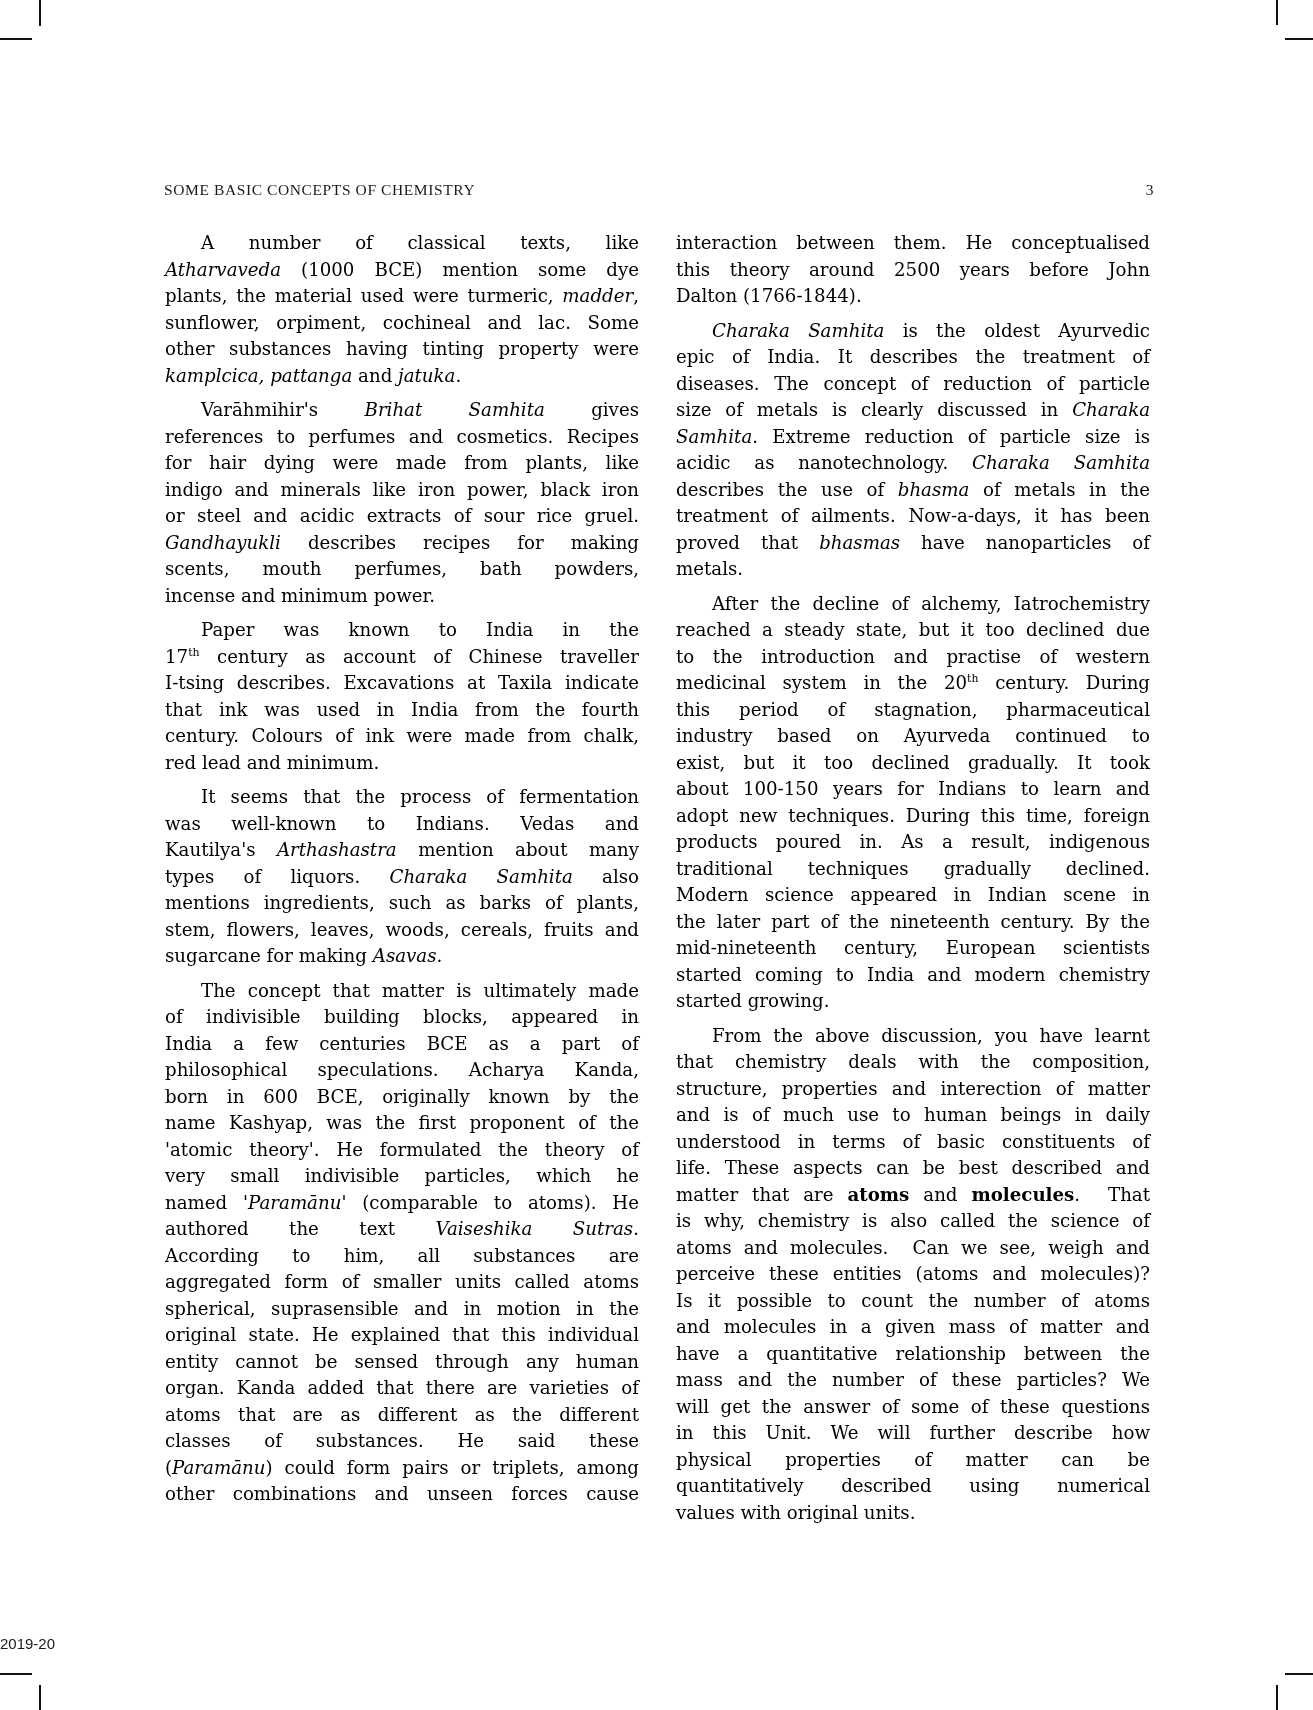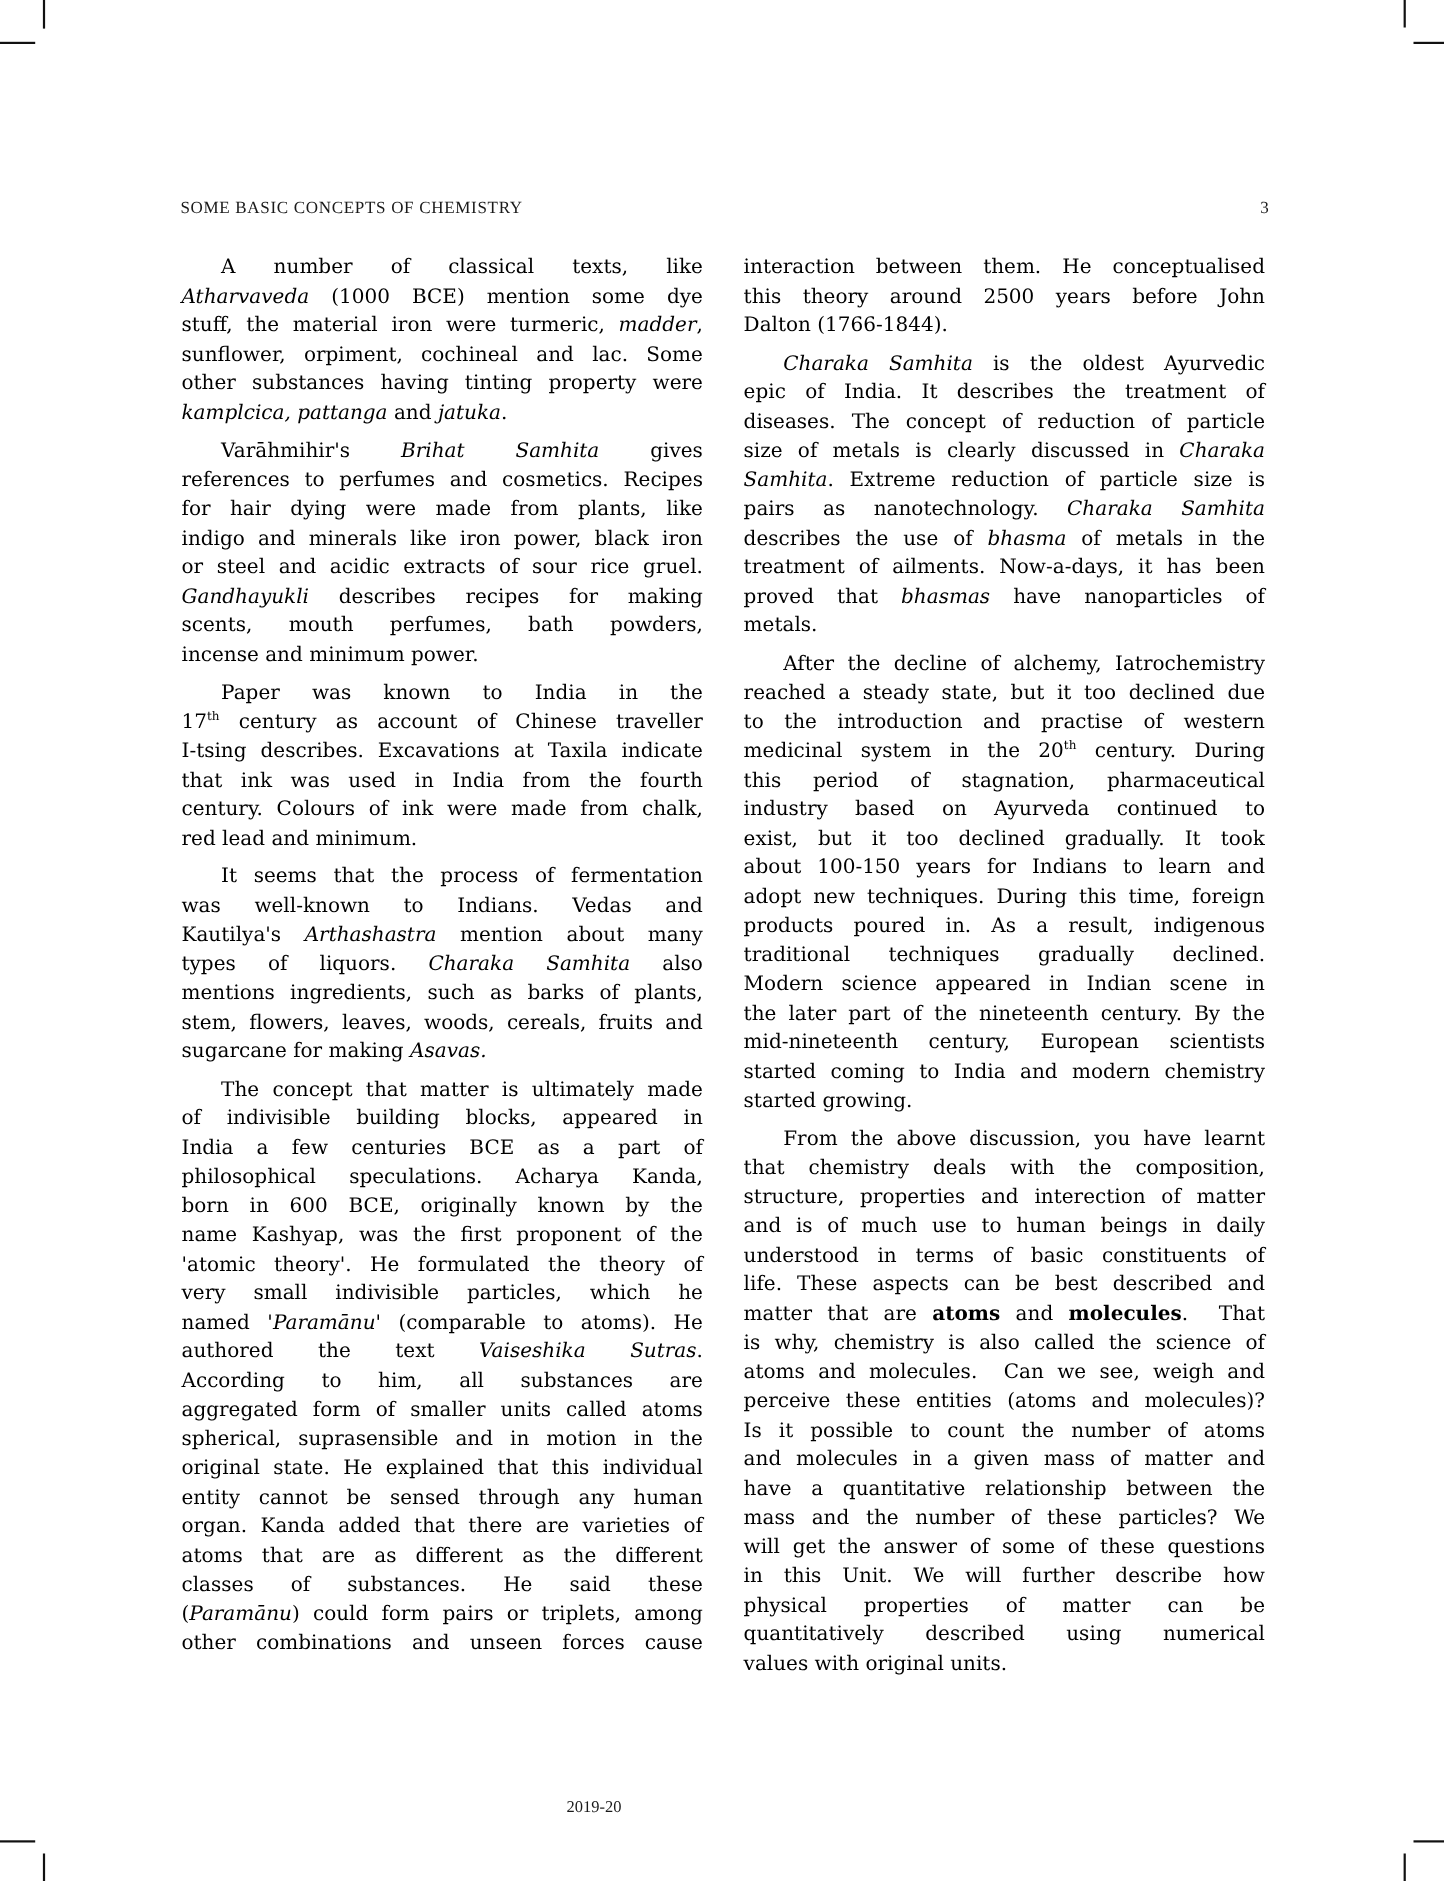--- a/index.html
+++ b/index.html
@@ -25,22 +25,22 @@
     text-align: justify; text-align-last: justify; white-space: nowrap;
     overflow: visible;
   }
   .line.last { text-align-last: left; }
   .line.indent { padding-left: 36px; }
   .line span.seg { white-space: pre; }
   .seg.i { font-style: italic; }
   .seg.b { font-weight: bold; }
   sup { font-size: 60%; line-height: 0; vertical-align: super; }
   .footer {
-    position: absolute; left: 0; width: 1080px; top: 1635px; text-align: center;
-    font-family: Liberation Serif, serif; font-size: 15px; color: #1a1a1a;
+    position: absolute; left: 0; width: 1080px; top: 1635px; text-align: left;
+    font-family: Liberation Sans, sans-serif; font-size: 15px; color: #1a1a1a;
   }
 </style>
 </head>
 <body>
 
 <div class="crop" style="left:39px;top:0;width:2px;height:26px;"></div>
 <div class="crop" style="left:0;top:38px;width:32px;height:2px;"></div>
 <div class="crop" style="left:1276px;top:0;width:2px;height:25px;"></div>
 <div class="crop" style="left:1285px;top:38px;width:28px;height:2px;"></div>
 <div class="crop" style="left:0;top:1673px;width:32px;height:2px;"></div>
@@ -50,21 +50,21 @@
 
 <div class="running-head">
   <span class="title">SOME BASIC CONCEPTS OF CHEMISTRY</span>
   <span class="pageno">3</span>
 </div>
 
 <div class="column col-left" id="col-0">
     <div class="para">
       <span class="line indent"><span class="seg">A number of classical texts, like</span></span>
       <span class="line"><span class="seg i">Atharvaveda</span><span class="seg"> (1000 BCE) mention some dye</span></span>
-      <span class="line"><span class="seg">stuff, the material iron were turmeric, </span><span class="seg i">madder</span><span class="seg">,</span></span>
+      <span class="line"><span class="seg">plants, the material used were turmeric, </span><span class="seg i">madder</span><span class="seg">,</span></span>
       <span class="line"><span class="seg">sunflower, orpiment, cochineal and lac. Some</span></span>
       <span class="line"><span class="seg">other substances having tinting property were</span></span>
       <span class="line last"><span class="seg i">kamplcica, pattanga</span><span class="seg"> and </span><span class="seg i">jatuka</span><span class="seg">.</span></span>
     </div>
     <div class="para">
       <span class="line indent"><span class="seg">Varāhmihir's </span><span class="seg i">Brihat Samhita</span><span class="seg"> gives</span></span>
       <span class="line"><span class="seg">references to perfumes and cosmetics. Recipes</span></span>
       <span class="line"><span class="seg">for hair dying were made from plants, like</span></span>
       <span class="line"><span class="seg">indigo and minerals like iron power, black iron</span></span>
       <span class="line"><span class="seg">or steel and acidic extracts of sour rice gruel.</span></span>
@@ -117,21 +117,21 @@
       <span class="line"><span class="seg">interaction between them. He conceptualised</span></span>
       <span class="line"><span class="seg">this theory around 2500 years before John</span></span>
       <span class="line last"><span class="seg">Dalton (1766-1844).</span></span>
     </div>
     <div class="para">
       <span class="line indent"><span class="seg i">Charaka Samhita</span><span class="seg"> is the oldest Ayurvedic</span></span>
       <span class="line"><span class="seg">epic of India. It describes the treatment of</span></span>
       <span class="line"><span class="seg">diseases. The concept of reduction of particle</span></span>
       <span class="line"><span class="seg">size of metals is clearly discussed in </span><span class="seg i">Charaka</span></span>
       <span class="line"><span class="seg i">Samhita</span><span class="seg">. Extreme reduction of particle size is</span></span>
-      <span class="line"><span class="seg">pairs as nanotechnology. </span><span class="seg i">Charaka Samhita</span></span>
+      <span class="line"><span class="seg">acidic as nanotechnology. </span><span class="seg i">Charaka Samhita</span></span>
       <span class="line"><span class="seg">describes the use of </span><span class="seg i">bhasma</span><span class="seg"> of metals in the</span></span>
       <span class="line"><span class="seg">treatment of ailments. Now-a-days, it has been</span></span>
       <span class="line"><span class="seg">proved that </span><span class="seg i">bhasmas</span><span class="seg"> have nanoparticles of</span></span>
       <span class="line last"><span class="seg">metals.</span></span>
     </div>
     <div class="para">
       <span class="line indent"><span class="seg">After the decline of alchemy, Iatrochemistry</span></span>
       <span class="line"><span class="seg">reached a steady state, but it too declined due</span></span>
       <span class="line"><span class="seg">to the introduction and practise of western</span></span>
       <span class="line"><span class="seg">medicinal system in the 20</span><sup>th</sup><span class="seg"> century. During</span></span>

